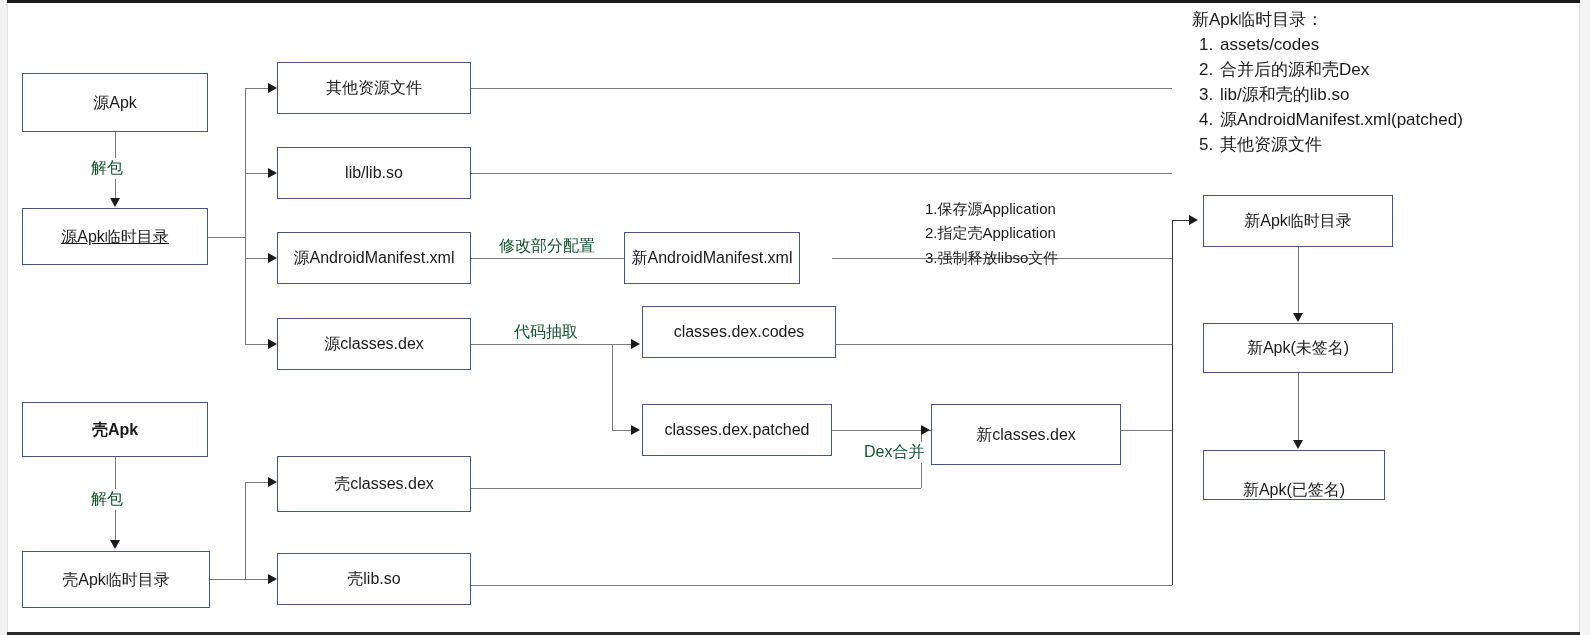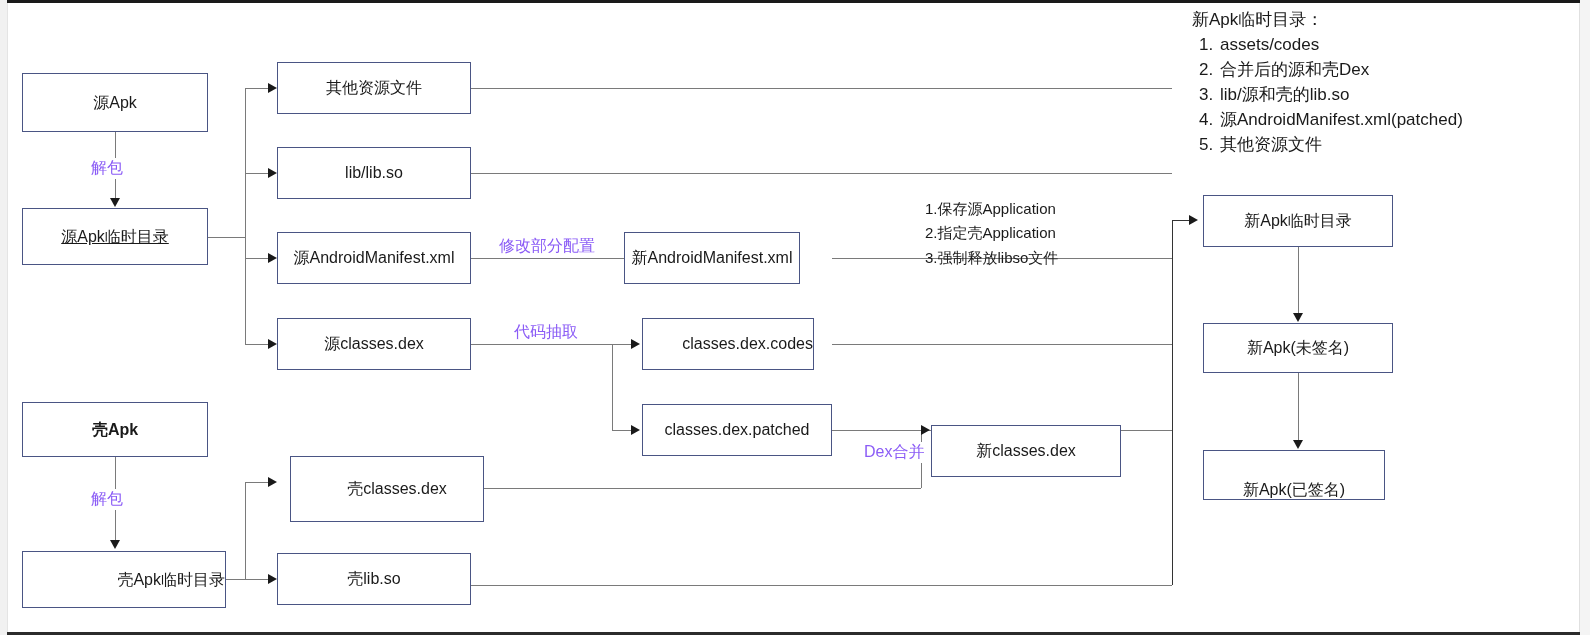--- a/index.html
+++ b/index.html
@@ -80,21 +80,21 @@
     border-top: 9px solid #1a1a1a;
     border-left: 5px solid transparent;
     border-right: 5px solid transparent;
     z-index: 3;
   }
 
   
   .elabel {
     position: absolute;
     font-size: 16px;
-    color: #8b5cf6;
+    color: #14532d;
     background: #ffffff;
     padding: 0 3px;
     white-space: nowrap;
     z-index: 4;
   }
 
   
   .note {
     position: absolute;
     z-index: 6;
@@ -189,60 +189,60 @@
     <span class="ln">1.保存源Application</span>
     <span class="ln">2.指定壳Application</span>
     <span class="ln">3.强制释放libso文件</span>
   </div>
 
   <div class="h" style="left:471px; top:344px; width:160px;"></div>
   <div class="elabel" style="left:511px; top:322px;">代码抽取</div>
   <div class="v" style="left:612px; top:344px; height:86px;"></div>
 
   <div class="arrow-r" style="left:631px; top:339px;"></div>
-  <div class="node" style="left:642px; top:318px; width:172px; height:52px;justify-content:flex-end;">
+  <div class="node" style="left:642px; top:306px; width:194px; height:52px;">
     <span>classes.dex.codes</span>
   </div>
 
   <div class="h" style="left:612px; top:430px; width:25px;"></div>
   <div class="arrow-r" style="left:631px; top:425px;"></div>
   <div class="node" style="left:642px; top:404px; width:190px; height:52px;">
     <span>classes.dex.patched</span>
   </div>
 
   <div class="h" style="left:832px; top:344px; width:340px;"></div>
 
   <div class="h" style="left:832px; top:430px; width:99px;"></div>
   <div class="arrow-r" style="left:921px; top:425px;"></div>
   <div class="elabel" style="left:861px; top:442px;">Dex合并</div>
 
-  <div class="node" style="left:931px; top:404px; width:190px; height:52px;margin-top:21px;">
+  <div class="node" style="left:931px; top:404px; width:190px; height:61px;">
     <span>新classes.dex</span>
   </div>
 
   <div class="h" style="left:1121px; top:430px; width:51px;"></div>
 
   <div class="node" style="left:22px; top:402px; width:186px; height:55px;font-weight:bold;">
     <span>壳Apk</span>
   </div>
 
   <div class="v" style="left:115px; top:457px; height:85px;"></div>
   <div class="arrow-d" style="left:110px; top:540px;"></div>
   <div class="elabel" style="left:88px; top:489px;">解包</div>
 
-  <div class="node" style="left:22px; top:551px; width:204px; height:57px;justify-content:flex-end;">
+  <div class="node" style="left:22px; top:551px; width:188px; height:57px;">
     <span>壳Apk临时目录</span>
   </div>
 
   <div class="h" style="left:208px; top:579px; width:37px;"></div>
   <div class="v" style="left:245px; top:482px; height:98px;"></div>
 
   <div class="h" style="left:245px; top:482px; width:30px;"></div>
   <div class="arrow-r" style="left:268px; top:477px;"></div>
-  <div class="node" style="left:290px; top:456px; width:194px; height:66px;padding-left:20px;">
+  <div class="node" style="left:277px; top:456px; width:194px; height:56px;padding-left:20px;">
     <span>壳classes.dex</span>
   </div>
 
   <div class="h" style="left:245px; top:579px; width:30px;"></div>
   <div class="arrow-r" style="left:268px; top:574px;"></div>
   <div class="node" style="left:277px; top:553px; width:194px; height:52px;">
     <span>壳lib.so</span>
   </div>
 
   <div class="h" style="left:471px; top:488px; width:450px;"></div>

